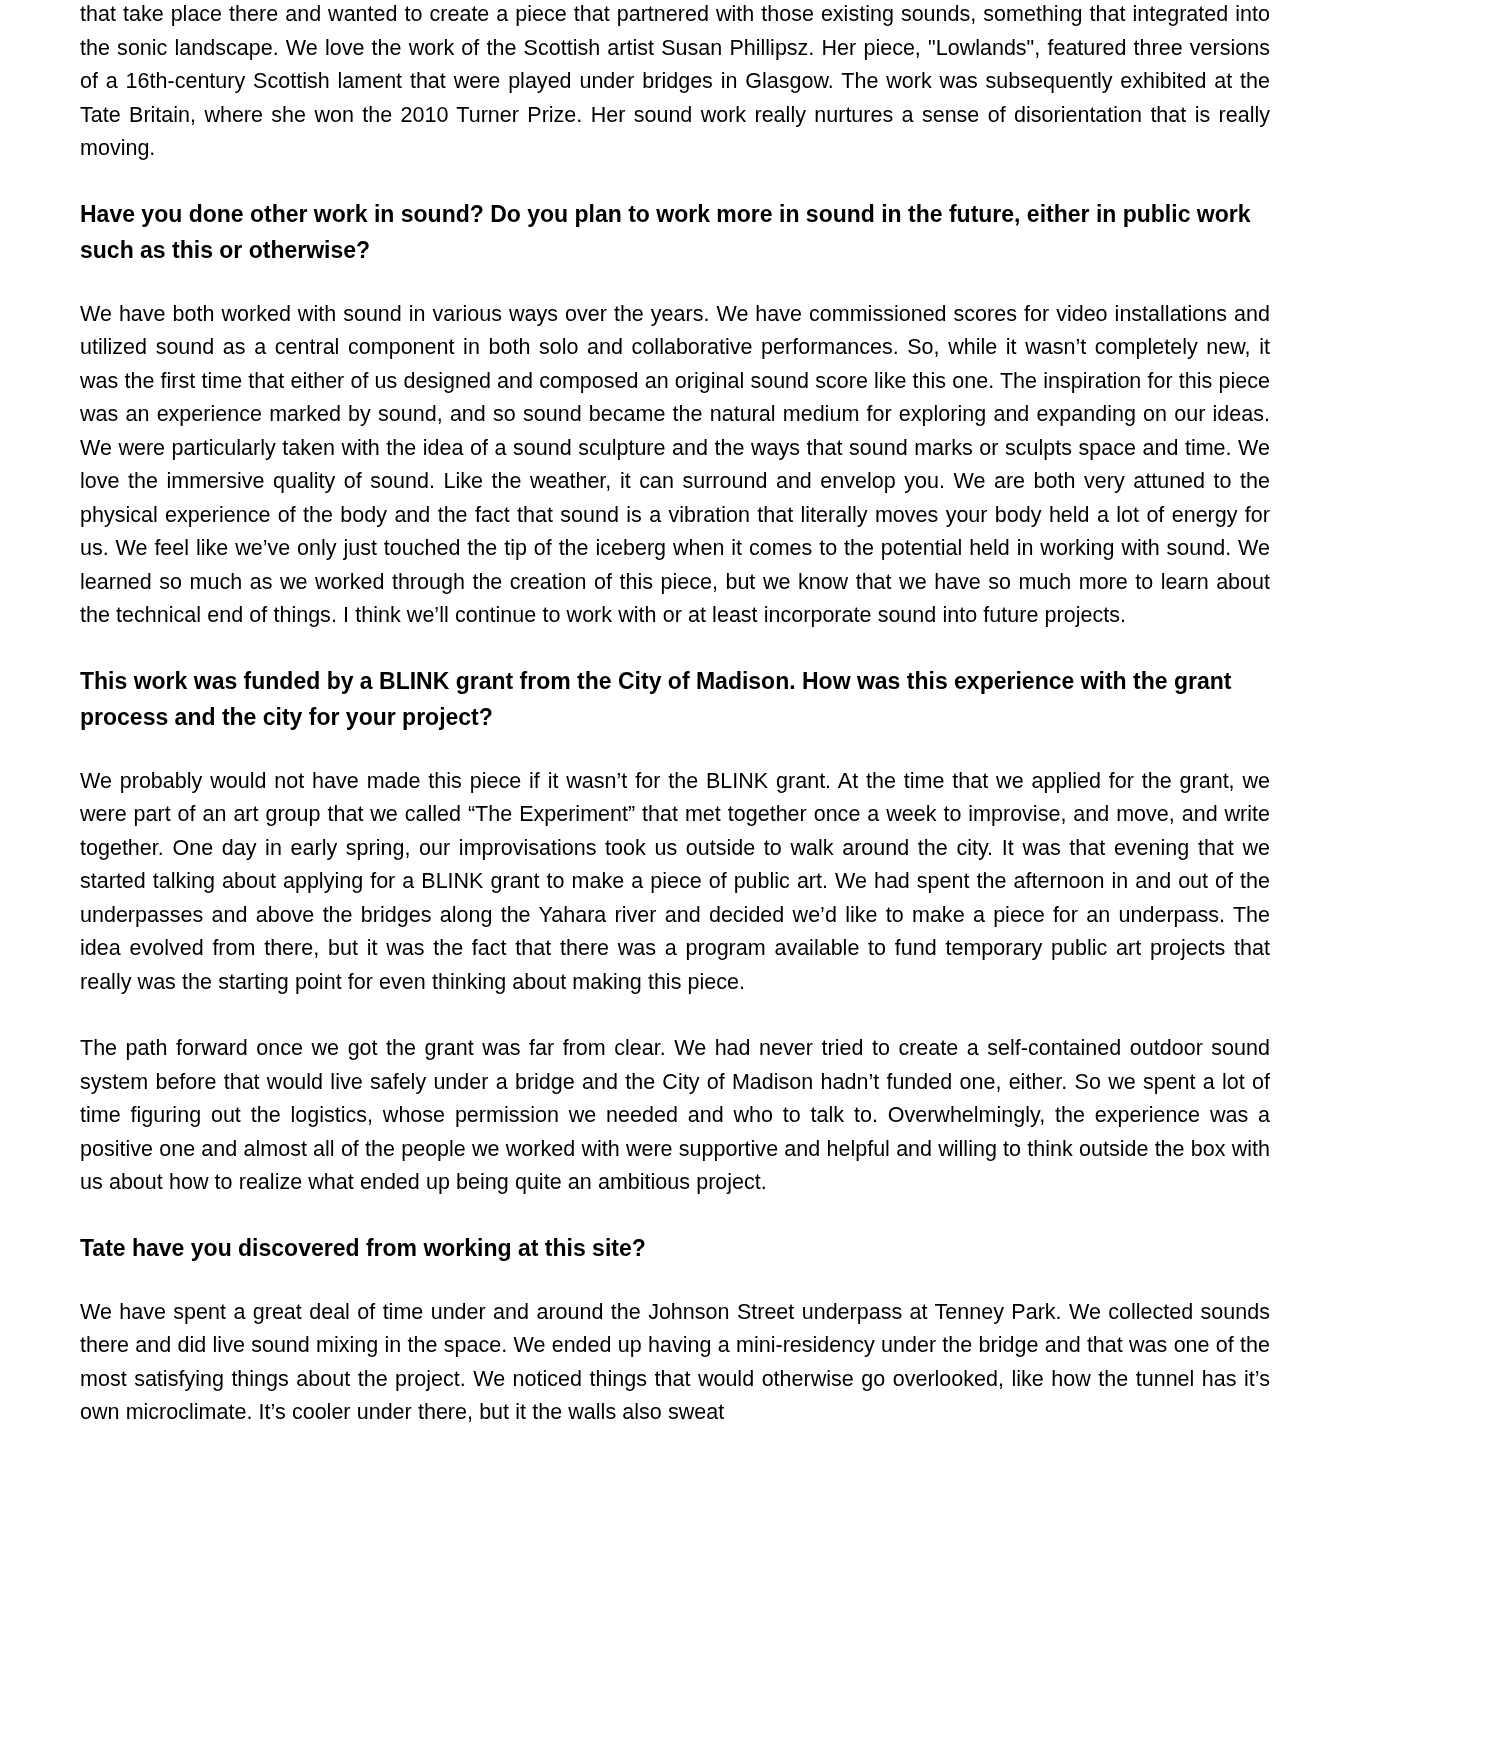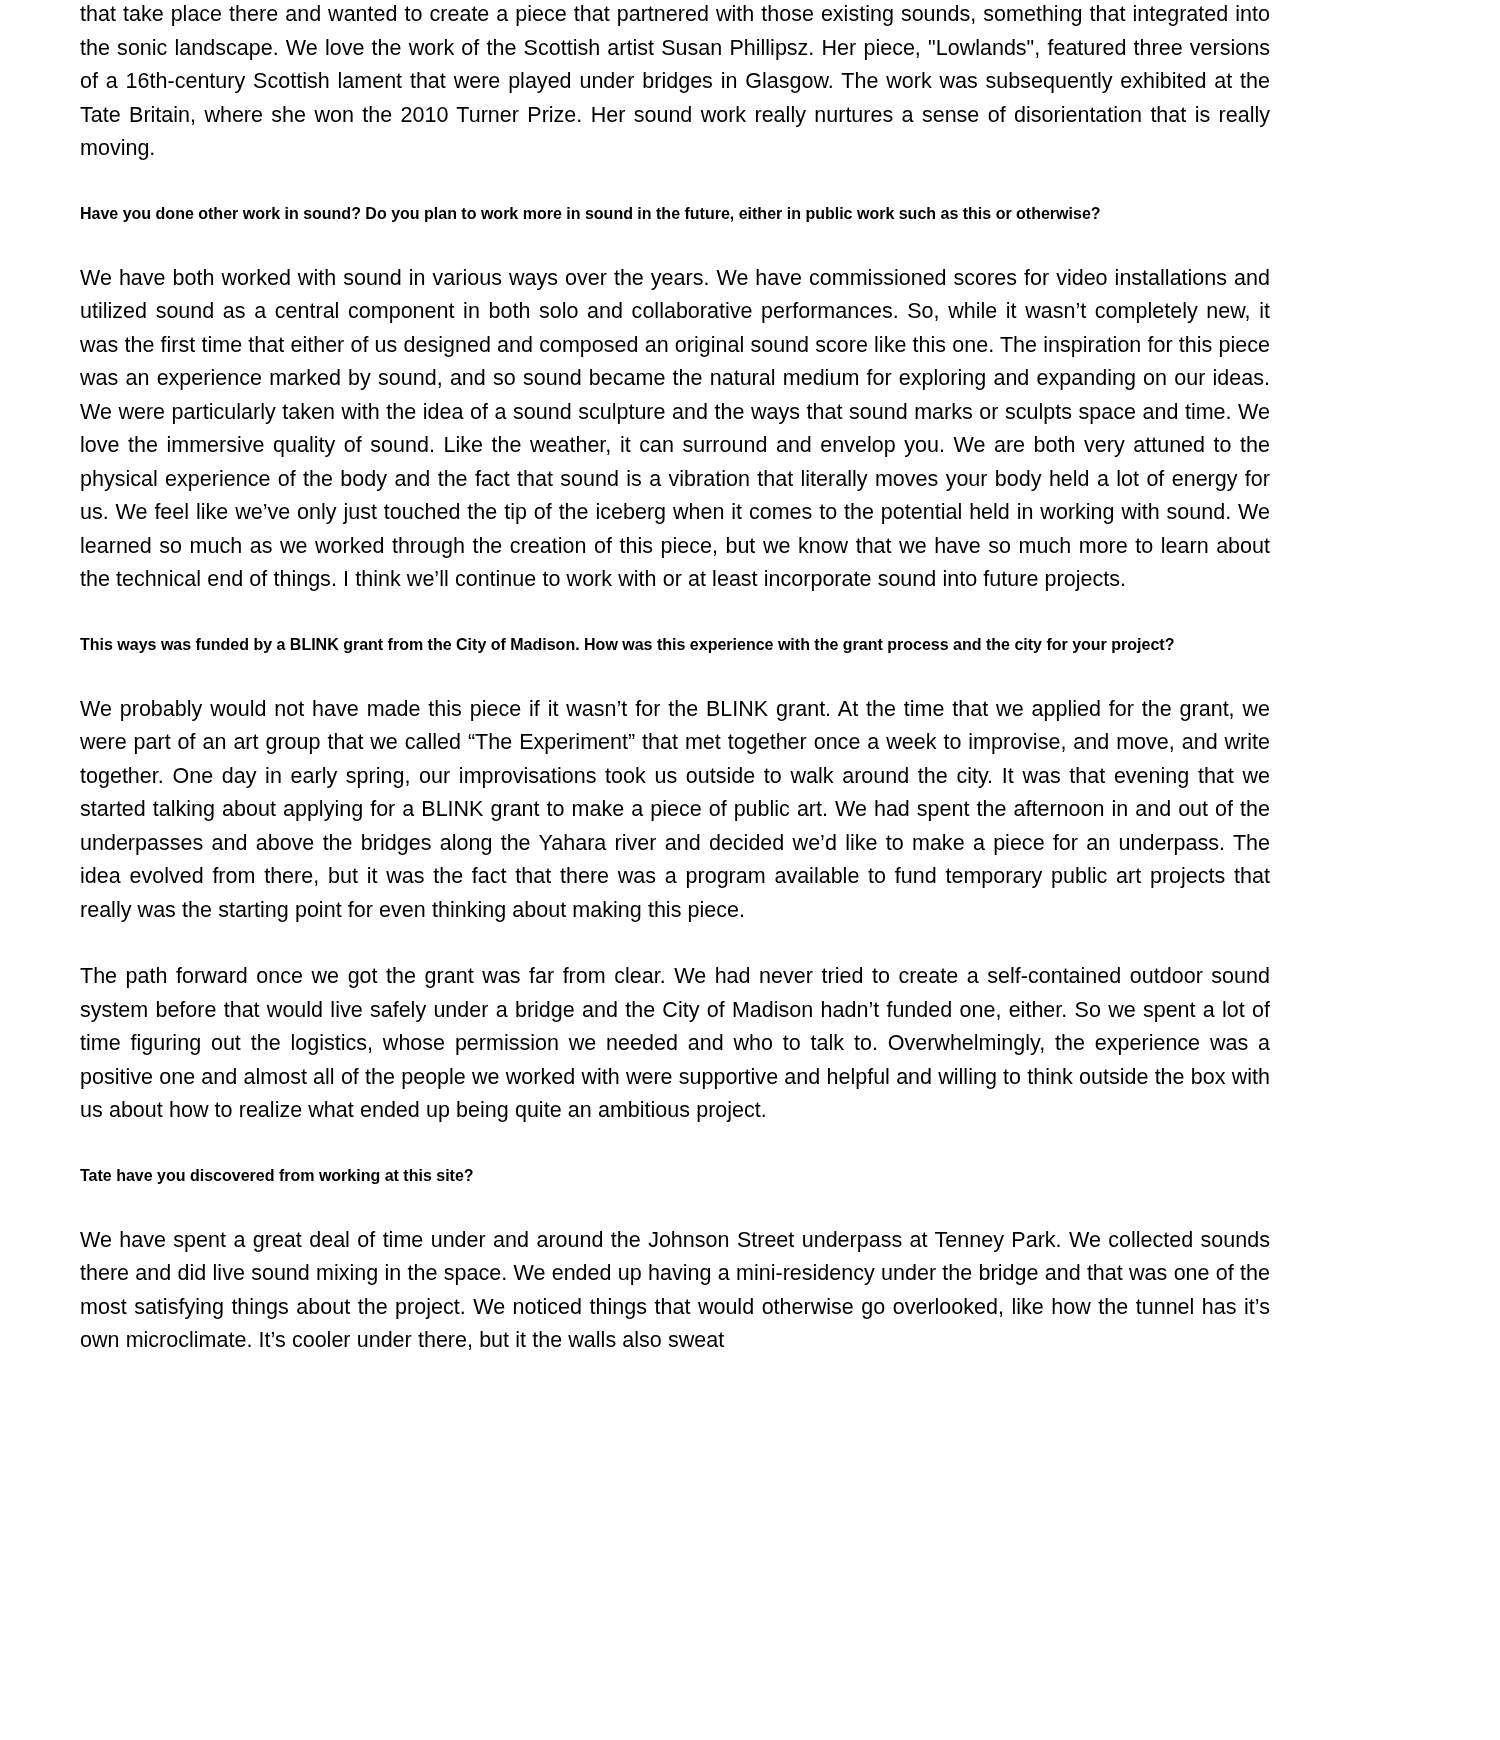--- a/index.html
+++ b/index.html
@@ -35,21 +35,21 @@
     text-justify: inter-word;
     letter-spacing: 0.01px;
     word-spacing: 0.2px;
     color: #000000;
   }
   p.para.first {
     margin-top: -2px;
   }
   h2.question {
     margin: 0;
-    font-size: 16px;
+    font-size: 23px;
     line-height: 36px;
     font-weight: bold;
     text-align: left;
     color: #000000;
   }
   .sp-before-q     { height: 30px; }
   .sp-after-q      { height: 30px; }
   .sp-small        { height: 33px; }
 </style>
 </head>
@@ -63,21 +63,21 @@
     <div class="sp-before-q"></div>
 
     <h2 class="question">Have you done other work in sound?  Do you plan to work more in sound in the future, either in public work such as this or otherwise?</h2>
 
     <div class="sp-after-q"></div>
 
     <p class="para">We have both worked with sound in various ways over the years. We have commissioned scores for video installations and utilized sound as a central component in both solo and collaborative performances. So, while it wasn’t completely new, it was the first time that either of us designed and composed an original sound score like this one. The inspiration for this piece was an experience marked by sound, and so sound became the natural medium for exploring and expanding on our ideas. We were particularly taken with the idea of a sound sculpture and the ways that sound marks or sculpts space and time. We love the immersive quality of sound. Like the weather, it can surround and envelop you.  We are both very attuned to the physical experience of the body and the fact that sound is a vibration that literally moves your body held a lot of energy for us. We feel like we’ve only just touched the tip of the iceberg when it comes to the potential held in working with sound. We learned so much as we worked through the creation of this piece, but we know that we have so much more to learn about the technical end of things. I think we’ll continue to work with or at least incorporate sound into future projects.</p>
 
     <div class="sp-before-q"></div>
 
-    <h2 class="question">This ways was funded by a BLINK grant from the City of Madison.  How was this experience with the grant process and the city for your project?</h2>
+    <h2 class="question">This work was funded by a BLINK grant from the City of Madison.  How was this experience with the grant process and the city for your project?</h2>
 
     <div class="sp-after-q"></div>
 
     <p class="para">We probably would not have made this piece if it wasn’t for the BLINK grant.  At the time that we applied for the grant, we were part of an art group that we called “The Experiment” that met together once a week to improvise, and move, and write together. One day in early spring, our improvisations took us outside to walk around the city. It was that evening that we started talking about applying for a BLINK grant to make a piece of public art.  We had spent the afternoon in and out of the underpasses and above the bridges along the Yahara river and decided we’d like to make a piece for an underpass.  The idea evolved from there, but it was the fact that there was a program available to fund temporary public art projects that really was the starting point for even thinking about making this piece.</p>
 
     <div class="sp-small"></div>
 
     <p class="para">The path forward once we got the grant was far from clear. We had never tried to create a self-contained outdoor sound system before that would live safely under a bridge and the City of Madison hadn’t funded one, either. So we spent a lot of time figuring out the logistics, whose permission we needed and who to talk to. Overwhelmingly, the experience was a positive one and almost all of the people we worked with were supportive and helpful and willing to think outside the box with us about how to realize what ended up being quite an ambitious project.</p>
 
     <div class="sp-before-q"></div>

